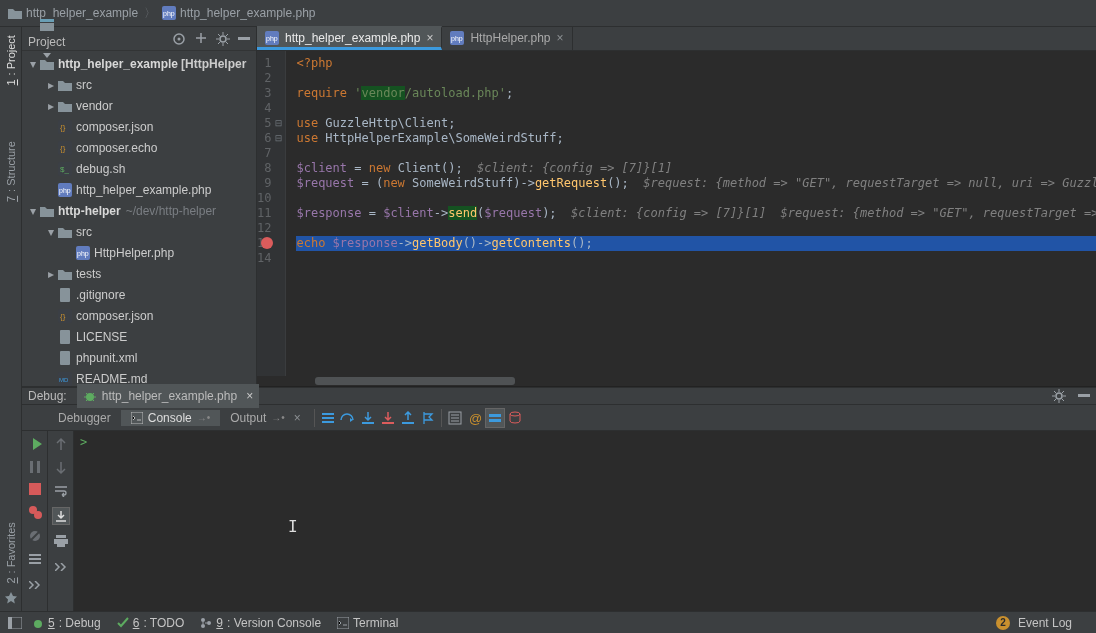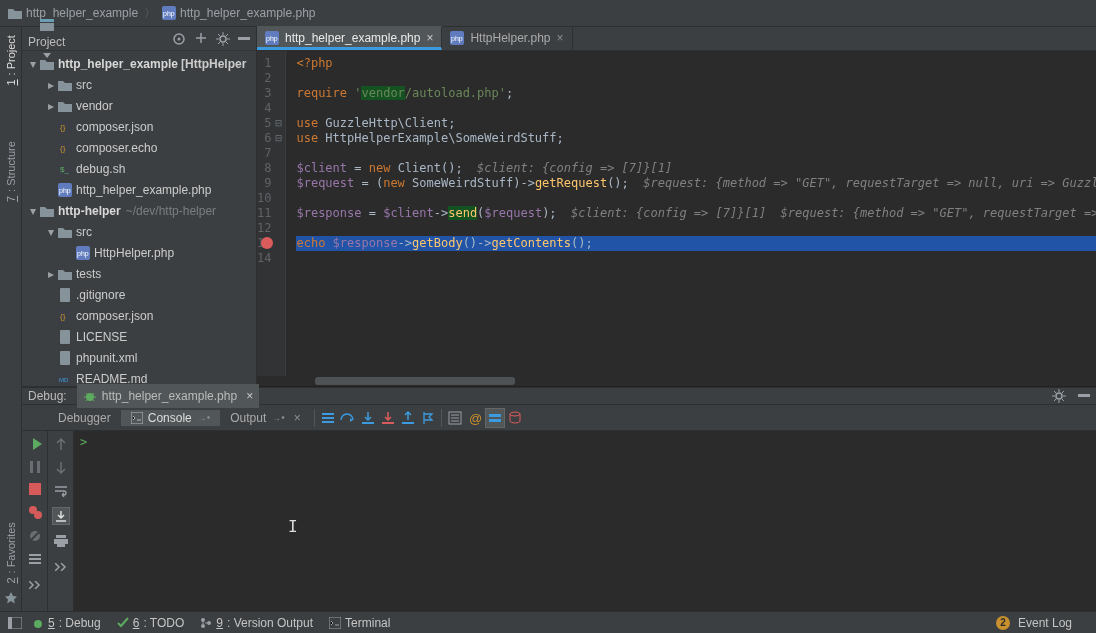--- a/index.html
+++ b/index.html
@@ -661,21 +661,21 @@
       <span>: TODO</span>
   </div>
   <div class="sb-item">
     <svg width="12" height="12">
         <circle cx="3" cy="3" r="2" fill="#9aa0a6"></circle>
         <circle cx="3" cy="9" r="2" fill="#9aa0a6"></circle>
         <circle cx="9" cy="6" r="2" fill="#9aa0a6"></circle>
         <path d="M3 5v2M5 6h2" stroke="#9aa0a6"></path>
       </svg>
     <span class="num">9</span>
-      <span>: Version Output</span>
+      <span>: Version Console</span>
   </div>
   <div class="sb-item">
     <svg width="12" height="12">
         <rect width="12" height="12" fill="none" stroke="#9aa0a6"></rect>
         <path d="M2 4l2 2-2 2M6 8h4" stroke="#9aa0a6"></path>
       </svg>
     <span>Terminal</span>
   </div>
   <div class="spacer"></div>
   <div class="sb-item event-log">

